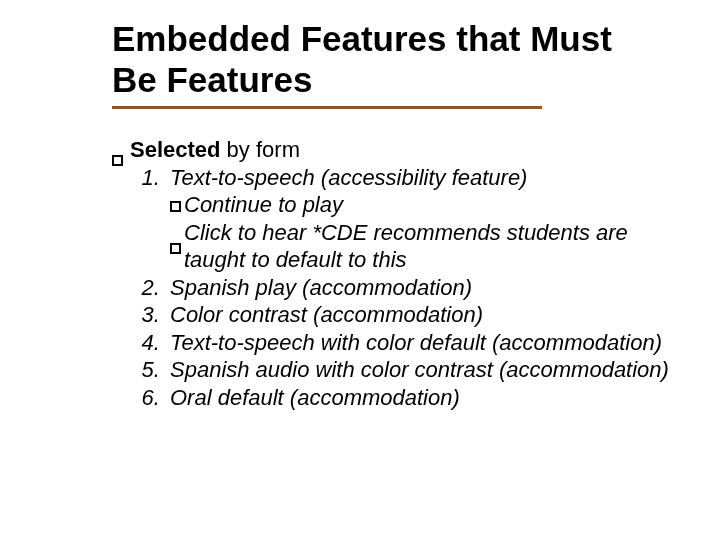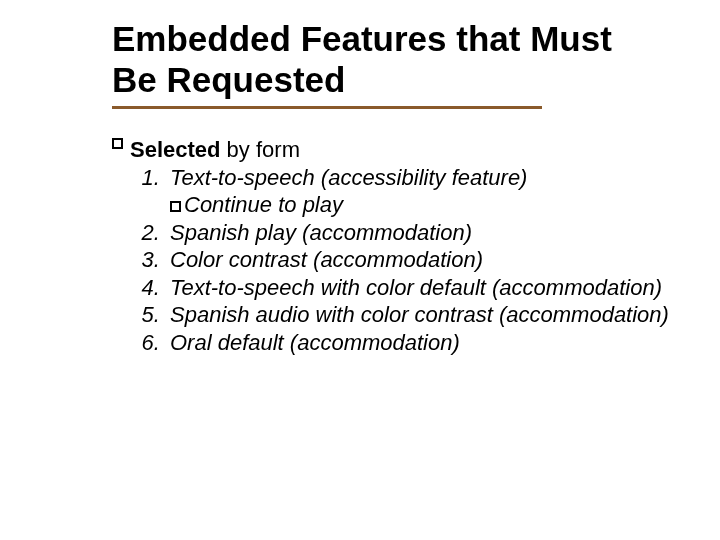--- a/index.html
+++ b/index.html
@@ -40,21 +40,21 @@
     position: absolute;
     left: 112px;
     top: 136px;
     width: 560px;
     font-size: 22px;
     line-height: 1.25;
     color: #000000;
   }
   .lvl0 {
     display: flex;
-    align-items: flex-start;
+    align-items: flex-end;
   }
   .lvl0 .bullet-glyph {
     display: inline-block;
     width: 11px;
     height: 11px;
     border: 2px solid #000;
     box-sizing: border-box;
     margin-right: 7px;
     flex-shrink: 0;
     position: relative;
@@ -91,39 +91,43 @@
   .sub .text { flex: 1; }
   .li-text { }
 </style>
 </head>
 <body>
 
 <div class="slide">
 
   <div class="title">
     <span>Embedded Features that Must</span><br>
-    <span>Be Requested</span>
+    <span>Be Features</span>
   </div>
   <div class="underline"></div>
 
   <div class="body">
 
     <div class="lvl0">
       <span class="bullet-glyph"></span>
       <span class="text">
         <span class="bold">Selected</span><span> by form</span>
       </span>
     </div>
 
     <ol class="numlist">
       <li>
         <span class="li-text">Text-to-speech (accessibility feature)</span>
         <div class="sub">
           <span class="sub-glyph"></span>
           <span class="text">Continue to play</span>
+        </div>
+        <div class="sub">
+          <span class="sub-glyph"></span>
+          <span class="text">Click to hear *CDE recommends students are taught to default to this</span>
         </div>
       </li>
       <li>
         <span class="li-text">Spanish play (accommodation)</span>
       </li>
       <li>
         <span class="li-text">Color contrast (accommodation)</span>
       </li>
       <li>
         <span class="li-text">Text-to-speech with color default (accommodation)</span>

